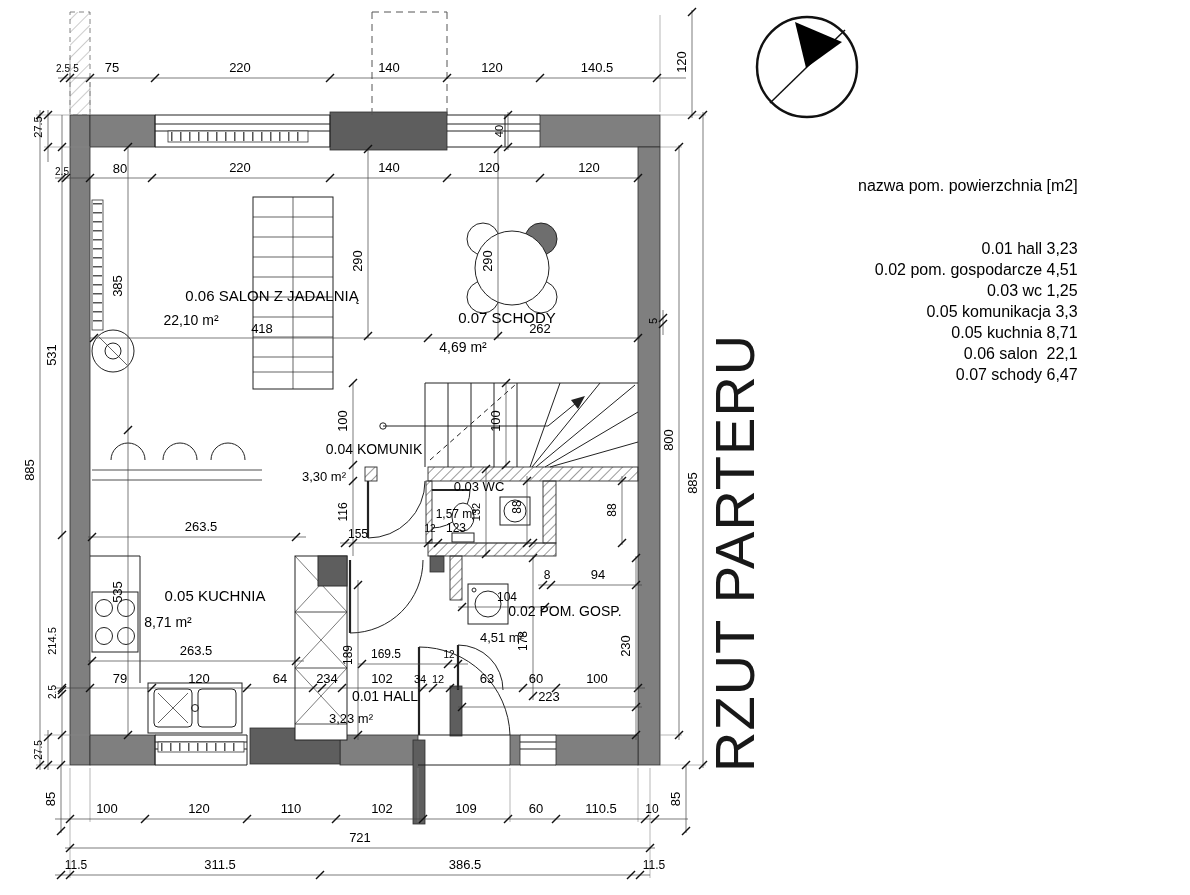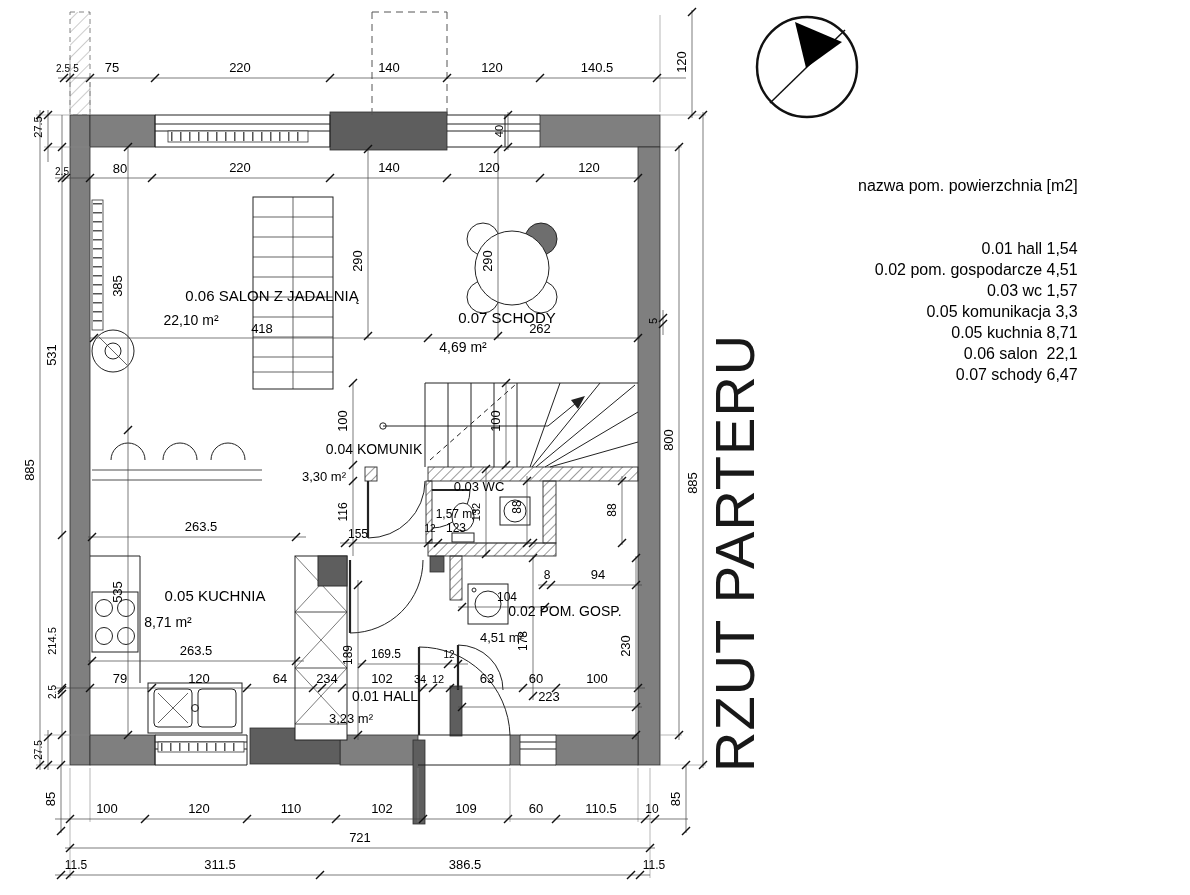--- a/index.html
+++ b/index.html
@@ -406,18 +406,18 @@
         <text x="168" y="627" font-size="14" text-anchor="middle">8,71 m²</text>
         <text x="565" y="616" font-size="14" text-anchor="middle">0.02 POM. GOSP.</text>
         <text x="502" y="642" font-size="13" text-anchor="middle">4,51 m²</text>
         <text x="385" y="701" font-size="14" text-anchor="middle">0.01 HALL</text>
         <text x="351" y="723" font-size="13" text-anchor="middle">3,23 m²</text>
       </g>
   </svg>
 
   <div class="legend">
     <div>nazwa pom. powierzchnia [m2]</div>
-    <div id="legend-rows"><div>0.01 hall 1,54</div><div>0.02 pom. gospodarcze 4,51</div><div>0.03 wc 1,57</div><div>0.05 komunikacja 3,3</div><div>0.05 kuchnia 8,71</div><div>0.06 salon  22,1</div><div>0.07 schody 6,47</div></div>
+    <div id="legend-rows"><div>0.01 hall 3,23</div><div>0.02 pom. gospodarcze 4,51</div><div>0.03 wc 1,25</div><div>0.05 komunikacja 3,3</div><div>0.05 kuchnia 8,71</div><div>0.06 salon  22,1</div><div>0.07 schody 6,47</div></div>
   </div>
 
   <div class="plan-title">RZUT PARTERU</div>
 
 </div>
 
 </body></html>

